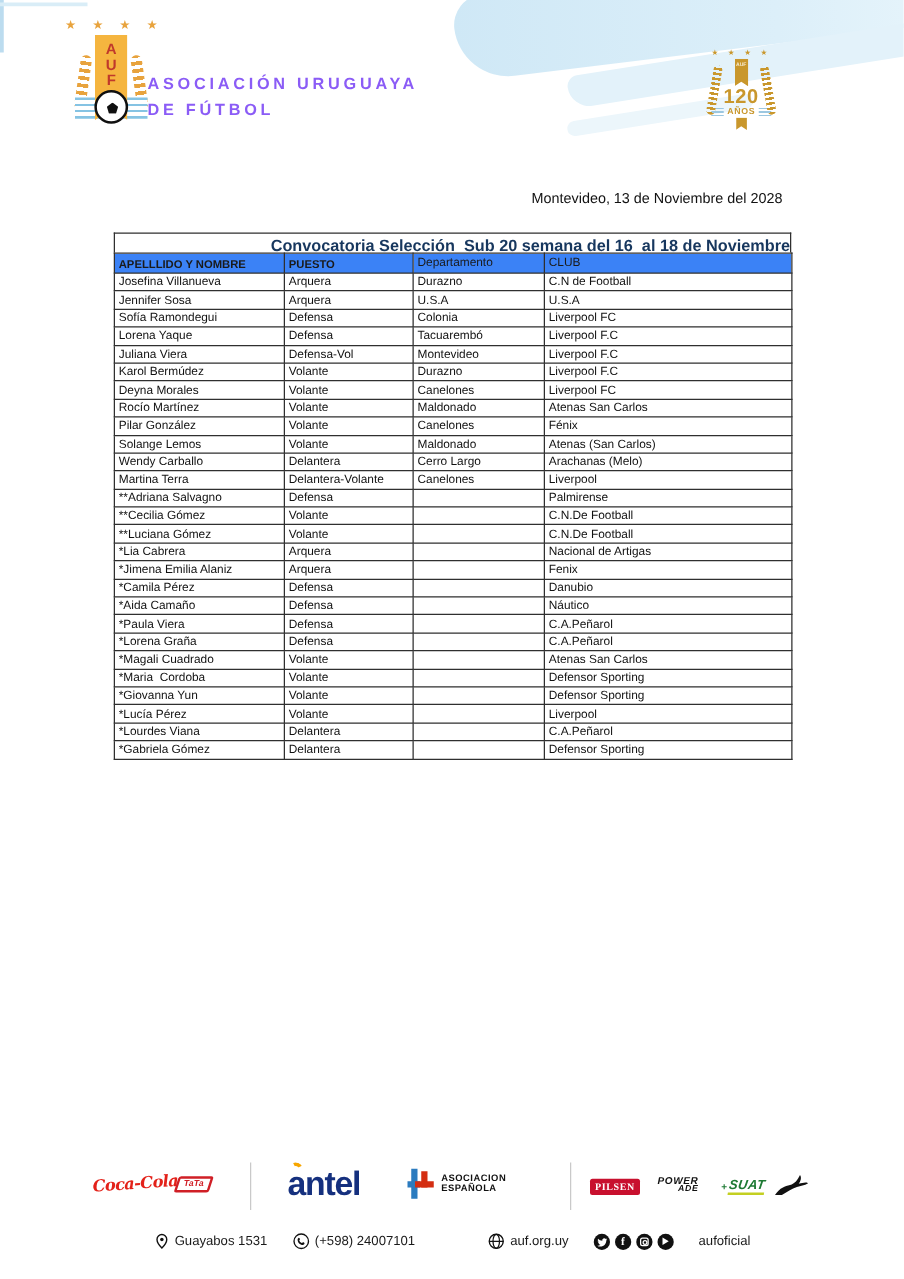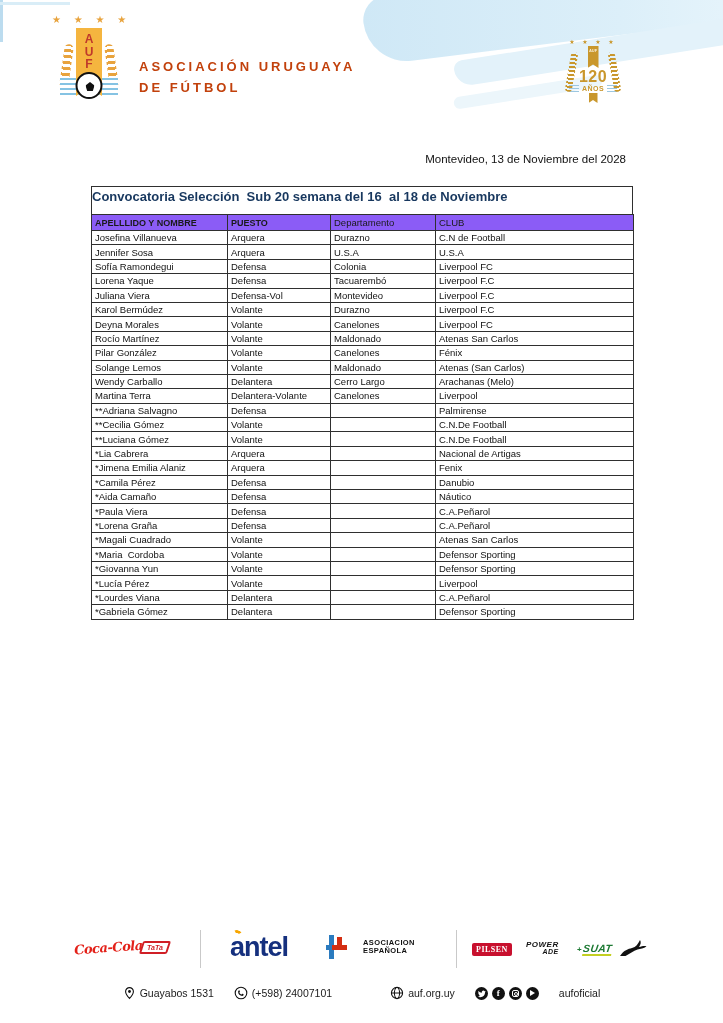--- a/index.html
+++ b/index.html
@@ -31,21 +31,21 @@
   .laurel.left  { left:10px; transform:rotate(8deg); }
   .laurel.right { right:10px; transform:rotate(-8deg); }
   .crest-stripes { position:absolute; left:8px; right:8px; top:64px; height:17px;
                    background:repeating-linear-gradient(0deg,#85c3e3 0 2px,#ffffff 2px 5px); z-index:2; }
   .crest-ball { position:absolute; left:50%; top:58px; transform:translateX(-50%); width:27px; height:27px;
                 border-radius:50%; background:#fff; border:2px solid #101010; z-index:4; overflow:hidden; }
   .crest-ball::after { content:""; position:absolute; left:8px; top:8px; width:9px; height:9px; background:#101010;
                 clip-path:polygon(50% 0,100% 38%,81% 100%,19% 100%,0 38%);
                 box-shadow:-9px -7px 0 #101010, 10px -6px 0 #101010, -8px 10px 0 #101010, 9px 10px 0 #101010; }
 
-  .org-name { position:absolute; left:139px; top:56px; color:#c2410c; font-weight:bold;
+  .org-name { position:absolute; left:118px; top:56px; color:#8b5cf6; font-weight:bold;
               font-size:13px; letter-spacing:3px; line-height:21px; }
 
   
   .anniv { position:absolute; left:562px; top:38px; width:62px; text-align:center; color:#c9972c; }
   .anniv-stars { font-size:6px; letter-spacing:3px; white-space:pre; }
   .anniv-ribbon { width:11px; height:22px; background:#c9972c; margin:1px auto 0;
                   clip-path:polygon(0 0,100% 0,100% 100%,50% 84%,0 100%);
                   color:#f7ecd2; font-size:4px; font-weight:bold; line-height:5px; padding-top:2px; }
   .anniv-laurel { position:absolute; top:14px; width:7px; height:40px;
                   background:repeating-linear-gradient(0deg,#c9972c 0 2px,rgba(0,0,0,0) 2px 4px); border-radius:4px; }
@@ -57,29 +57,29 @@
                   background:repeating-linear-gradient(0deg,#9cc7e0 0 1px,rgba(0,0,0,0) 1px 3px); }
   .anniv-anos .txt { font-size:7px; font-weight:bold; letter-spacing:0.5px; }
   .anniv-tail { width:9px; height:10px; background:#c9972c; margin:1px auto 0;
                 clip-path:polygon(0 0,100% 0,100% 100%,50% 70%,0 100%); }
 
   
   .date-line { position:absolute; top:153px; right:97px; font-size:11.5px; color:#111; }
 
   
   .tbl-wrap { position:absolute; left:91px; top:186px; width:542px; }
-  .tbl-title { border:1px solid #2f2f2f; border-bottom:none; height:28px; line-height:20px;
-               text-align:left; font-weight:bold; font-size:13px; color:#17375e; white-space:pre;
+  .tbl-title { border:1px solid #2f2f2f; border-bottom:none; height:16px; line-height:20px;
+               text-align:right; font-weight:bold; font-size:13px; color:#17375e; white-space:pre;
                background:#fff; }
   table.roster { border-collapse:collapse; table-layout:fixed; width:542px; }
   table.roster col.c1 { width:136px; } table.roster col.c2 { width:103px; }
   table.roster col.c3 { width:105px; } table.roster col.c4 { width:198px; }
   table.roster th, table.roster td { border:1px solid #2f2f2f; padding:0 3px; overflow:hidden;
                white-space:pre; text-align:left; vertical-align:middle; }
-  table.roster th { background:#8b5cf6; height:16px; font-size:9.5px; font-weight:normal; }
+  table.roster th { background:#3b82f6; height:16px; font-size:9.5px; font-weight:normal; }
   table.roster th:nth-child(1), table.roster th:nth-child(2) { font-weight:bold; font-size:9px; }
   table.roster td { height:14.4px; font-size:9.5px; color:#111; }
 
   
   .sponsors { position:absolute; left:0; top:928px; width:723px; height:44px; }
   .sp { position:absolute; display:flex; align-items:center; }
   .divider { position:absolute; top:2px; width:1px; height:38px; background:#c9c9c9; }
 
   .cocacola { left:74px; top:12px; font-family:"DejaVu Serif",serif; font-style:italic; font-weight:bold;
               color:#e32119; font-size:13px; transform:rotate(-4deg); letter-spacing:-0.5px; }
@@ -87,21 +87,21 @@
   .tata-inner { transform:skewX(-18deg); border:2px solid #d01f26; border-radius:2px; padding:0 4px;
               height:13px; display:flex; align-items:center; }
   .tata-txt { transform:skewX(18deg); color:#d01f26; font-weight:bold; font-style:italic; font-size:7px; }
 
   .antel { left:230px; top:4px; font-size:27px; font-weight:bold; color:#15307e; letter-spacing:-1px;
            position:absolute; }
   .antel .a-wrap { position:relative; }
   .antel .a-arc { position:absolute; left:2px; top:-2px; width:10px; height:9px; border:3px solid transparent;
            border-top-color:#f7a600; border-radius:50%; transform:rotate(18deg); }
 
-  .aesp { left:326px; top:7px; gap:16px; }
+  .aesp { left:326px; top:7px; gap:6px; }
   .aesp-cross { position:relative; width:21px; height:24px; }
   .aesp-cross .vblue { position:absolute; left:3px; top:0; width:5px; height:24px; background:#2b7bbf; }
   .aesp-cross .hblue { position:absolute; left:0; top:10px; width:10px; height:5px; background:#2b7bbf; }
   .aesp-cross .vred  { position:absolute; left:11px; top:2px; width:5px; height:13px; background:#d42e12; }
   .aesp-cross .hred  { position:absolute; left:6px; top:10px; width:15px; height:5px; background:#d42e12; }
   .aesp-text { font-size:7.5px; font-weight:bold; color:#111; line-height:8.5px; letter-spacing:0.4px; }
 
   .pilsen { left:472px; top:15px; background:#c8102e; border-radius:2px; height:13px; padding:0 4px; }
   .pilsen span { color:#fff; font-family:"Liberation Serif",serif; font-weight:bold; font-size:8px; letter-spacing:0.5px; }
 

